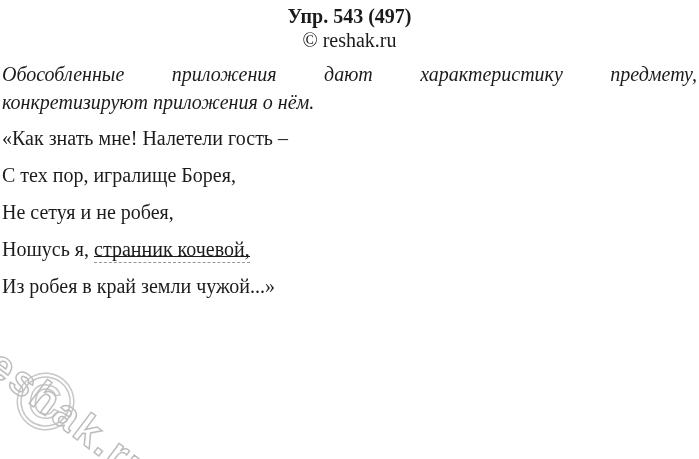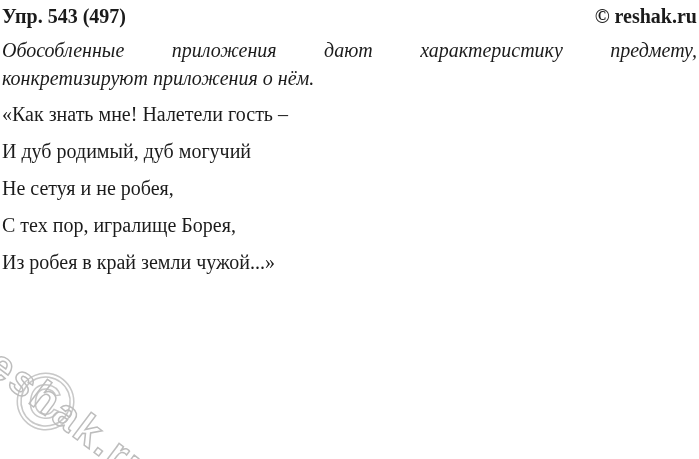--- a/index.html
+++ b/index.html
@@ -20,26 +20,27 @@
     z-index: 1;
     padding: 2px 2px 0 2px;
   }
   .header {
     display: flex;
     justify-content: space-between;
     align-items: center;
     margin-top: 2px;
     line-height: 24px;
     font-size: 20px;
+    flex-direction: column;
   }
   .title {
     font-weight: bold;
   }
   .copyright {
-    font-weight: bold;
+    font-weight: normal;
   }
   .intro {
     margin-top: 8px;
     font-size: 20px;
     line-height: 28px;
     font-style: italic;
   }
   .intro-line.justified {
     text-align: justify;
     text-align-last: justify;
@@ -118,19 +119,19 @@
     <span class="copyright">© reshak.ru</span>
   </div>
 
   <div class="intro">
     <div class="intro-line justified">Обособленные приложения дают характеристику предмету,</div>
     <div class="intro-line">конкретизируют приложения о нём.</div>
   </div>
 
   <div class="poem">
     <div class="poem-line"><span>«Как знать мне! Налетели гость –</span><span class="appositive"></span></div>
-    <div class="poem-line"><span>И дуб родимый, дуб могучий</span><span class="appositive"></span></div>
+    <div class="poem-line"><span>С тех пор, игралище Борея,</span><span class="appositive"></span></div>
     <div class="poem-line"><span>Не сетуя и не робея,</span><span class="appositive"></span></div>
-    <div class="poem-line"><span>С тех пор, игралище Борея,</span><span class="appositive"></span></div>
+    <div class="poem-line"><span>Ношусь я, </span><span class="appositive">странник кочевой,</span></div>
     <div class="poem-line"><span>Из робея в край земли чужой...»</span><span class="appositive"></span></div>
   </div>
 
 </div>
 
 </body></html>

